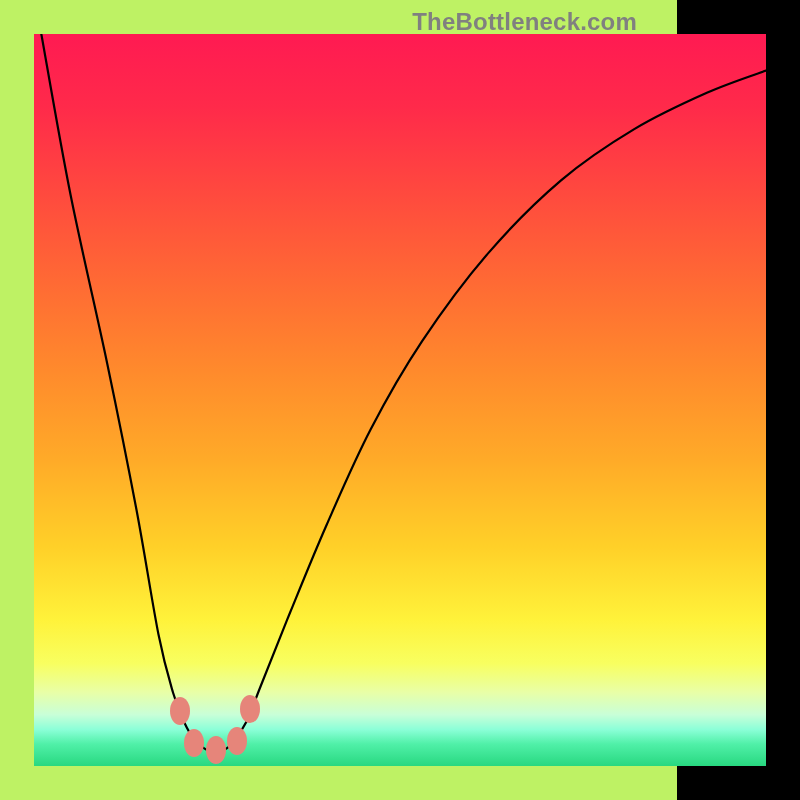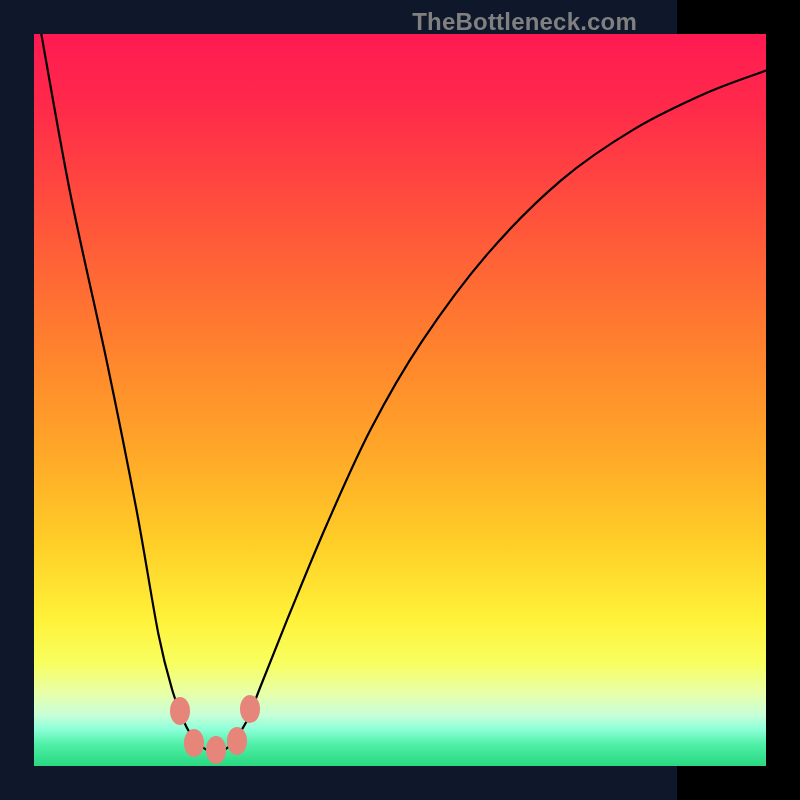--- a/index.html
+++ b/index.html
@@ -1,21 +1,21 @@
 <!DOCTYPE html>
 <html><head>
 <meta charset="utf-8">
 <style>
   * { margin: 0; padding: 0; box-sizing: border-box; }
   html, body { width: 800px; height: 800px; overflow: hidden; background: #000; }
   .frame {
     position: relative;
     width: 677px;
     height: 800px;
-    background: #0f172a;
+    background: #bef264;
     padding-left: 20px;
   }
   .plot-area {
     position: absolute;
     left: 34px;
     top: 34px;
     width: 732px;
     height: 732px;
     background: linear-gradient(to bottom,
       #ff1a52 0%,

